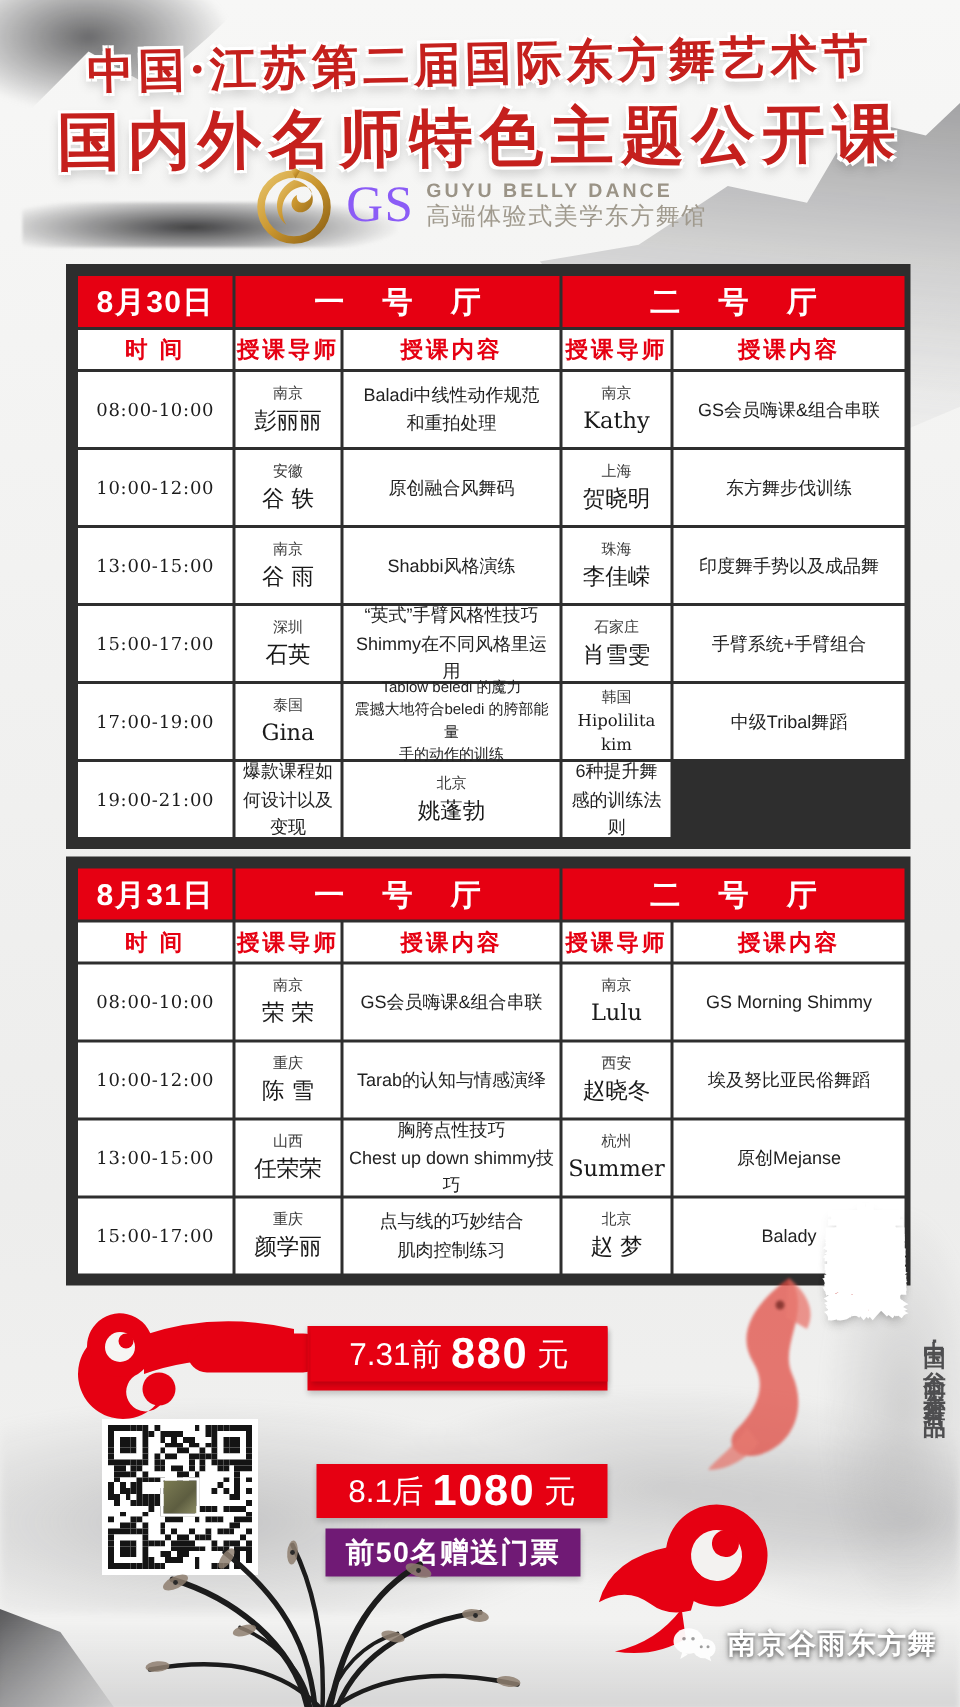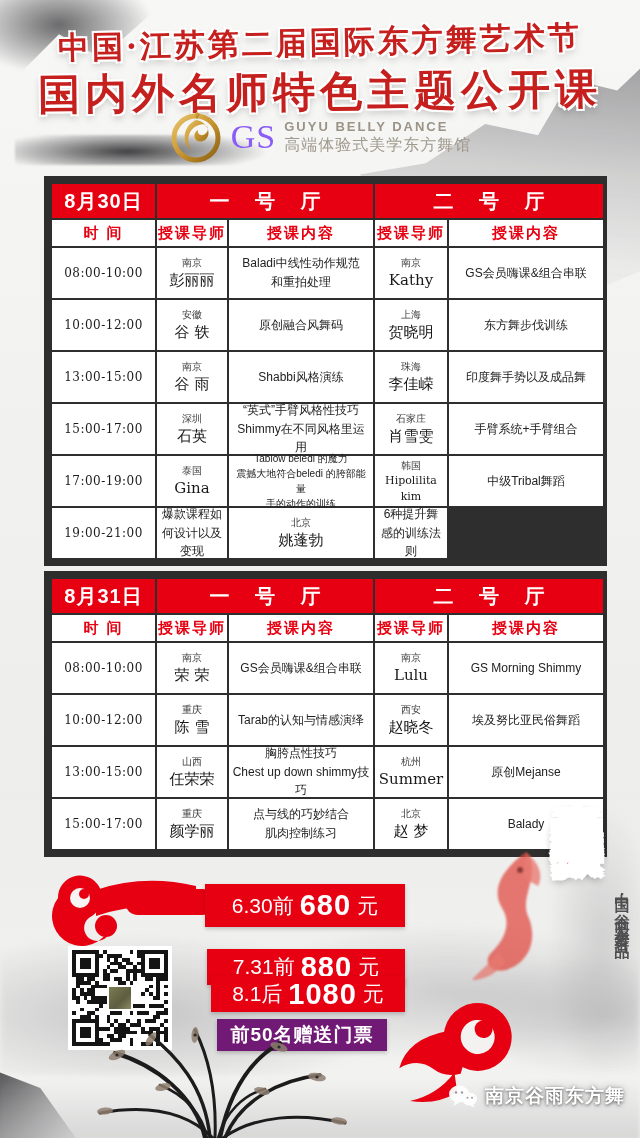--- a/index.html
+++ b/index.html
@@ -64,21 +64,21 @@
   .schedule .content.xs{font-size:10px;line-height:1.5;}
   .t1{top:176px;grid-template-rows:34px 26px repeat(6,50px);}
   .t2{top:571px;grid-template-rows:34px 26px repeat(4,50px);}
 
   
   .price-bar{position:absolute;background:#e60012;color:#fff;display:flex;align-items:center;justify-content:center;gap:6px;box-shadow:0 2px 4px rgba(0,0,0,.2);}
   .price-bar .lbl{font-size:21px;}
   .price-bar .num{font-size:29px;font-weight:bold;letter-spacing:1px;}
   .price-bar .unit{font-size:21px;}
   .bar0{left:205px;top:884px;width:200px;height:43px;}
-  .bar1{left:207px;top:949px;width:198px;height:36px;}
+  .bar1{left:207px;top:885px;width:198px;height:36px;}
   .bar2{left:211px;top:976px;width:194px;height:36px;}
   .bonus-bar{left:217px;top:1019px;width:170px;height:32px;position:absolute;background:#701a75;color:#fff;
     display:flex;align-items:center;justify-content:center;font-size:19px;font-weight:bold;letter-spacing:1px;box-shadow:0 2px 4px rgba(0,0,0,.2);}
   .cloud-connector{position:absolute;left:125px;top:889px;width:90px;height:26px;background:#e60012;border-radius:13px;}
   .cloud{position:absolute;}
   .cloud-left{left:48px;top:864px;width:150px;height:84px;}
   .cloud-right{left:392px;top:1000px;width:130px;height:110px;transform:rotate(-8deg);}
 
   
   .qr-wrap{position:absolute;left:68px;top:946px;width:104px;height:104px;background:#fff;padding:4px;box-sizing:border-box;}

